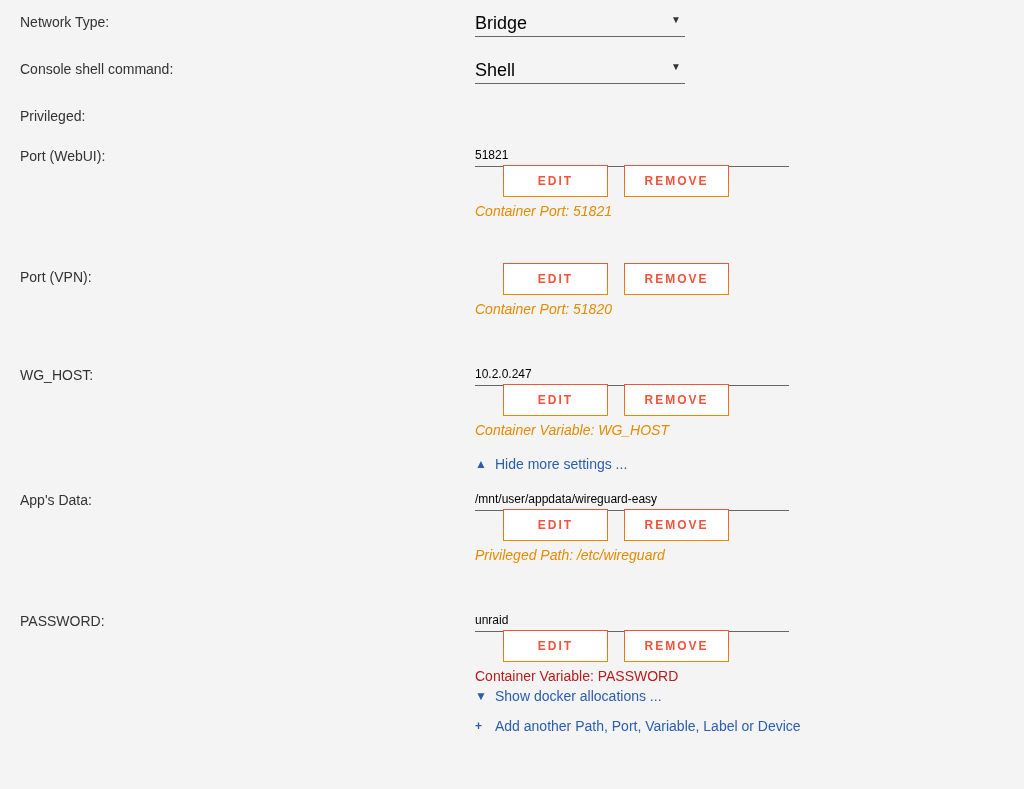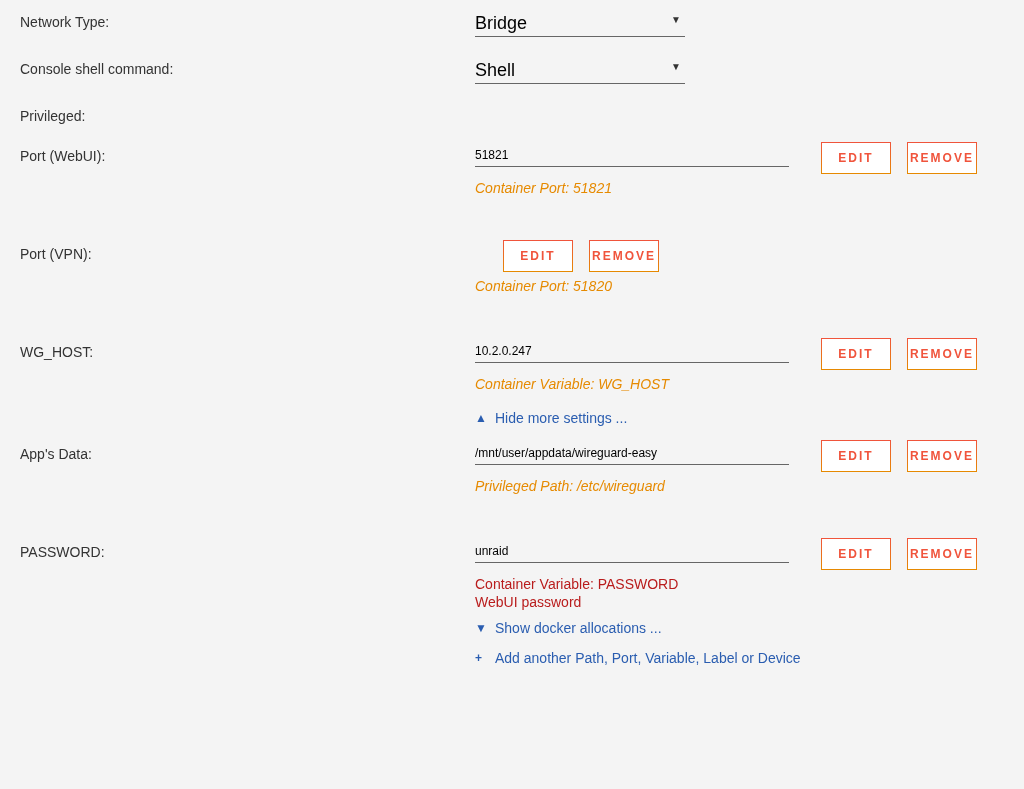--- a/index.html
+++ b/index.html
@@ -80,21 +80,21 @@
   }
   .btn {
     background: #fff;
     color: #f0543c;
     border: 1px solid;
     border-image: linear-gradient(#f0543c, #e68a00) 1;
     padding: 8px 0;
     font-size: 12px;
     letter-spacing: 2px;
     font-weight: 600;
-    width: 70px;
+    width: 105px;
     text-align: center;
     cursor: pointer;
     font-family: inherit;
   }
   .link-row {
     color: #2a5db0;
     font-size: 14px;
     margin: 4px 0 14px 0;
     cursor: pointer;
     display: flex;
@@ -227,21 +227,20 @@
 
 <div class="row">
   <div class="label-col">PASSWORD:</div>
   <div class="value-col">
     <input class="input" value="unraid" style="">
     <div class="buttons">
       <button class="btn">EDIT</button>
       <button class="btn">REMOVE</button>
     </div>
     <div class="helper-sub" style="margin-top:6px;">Container Variable: PASSWORD</div>
-    <div class="helper-sub" style="margin-bottom:10px;">WebUI password</div>
 
     <div class="link-row">
       <span class="icon">▼</span>
       <span>Show docker allocations ...</span>
     </div>
     <div class="link-row" style="margin-bottom:18px;">
       <span class="icon" style="font-weight:bold;">+</span>
       <span>Add another Path, Port, Variable, Label or Device</span>
     </div>
 

